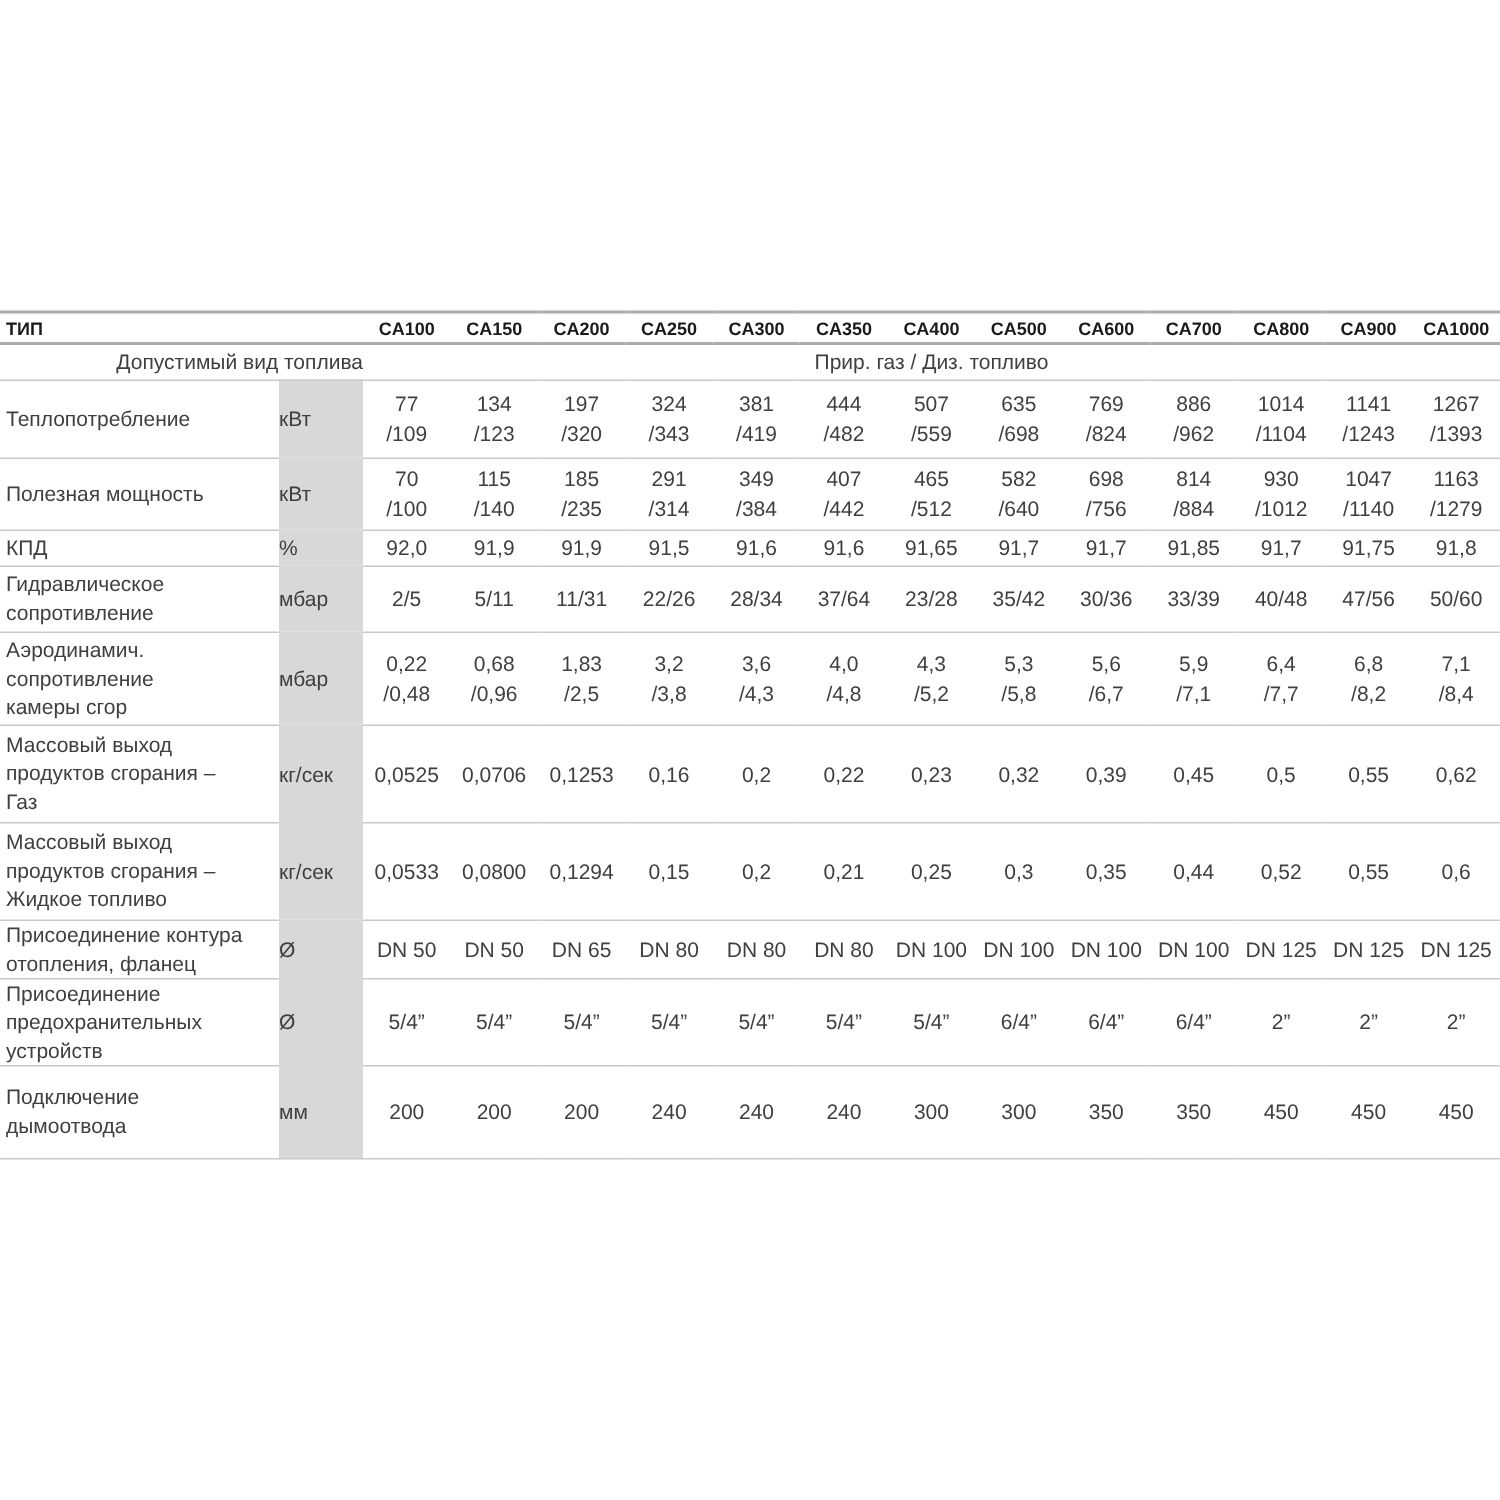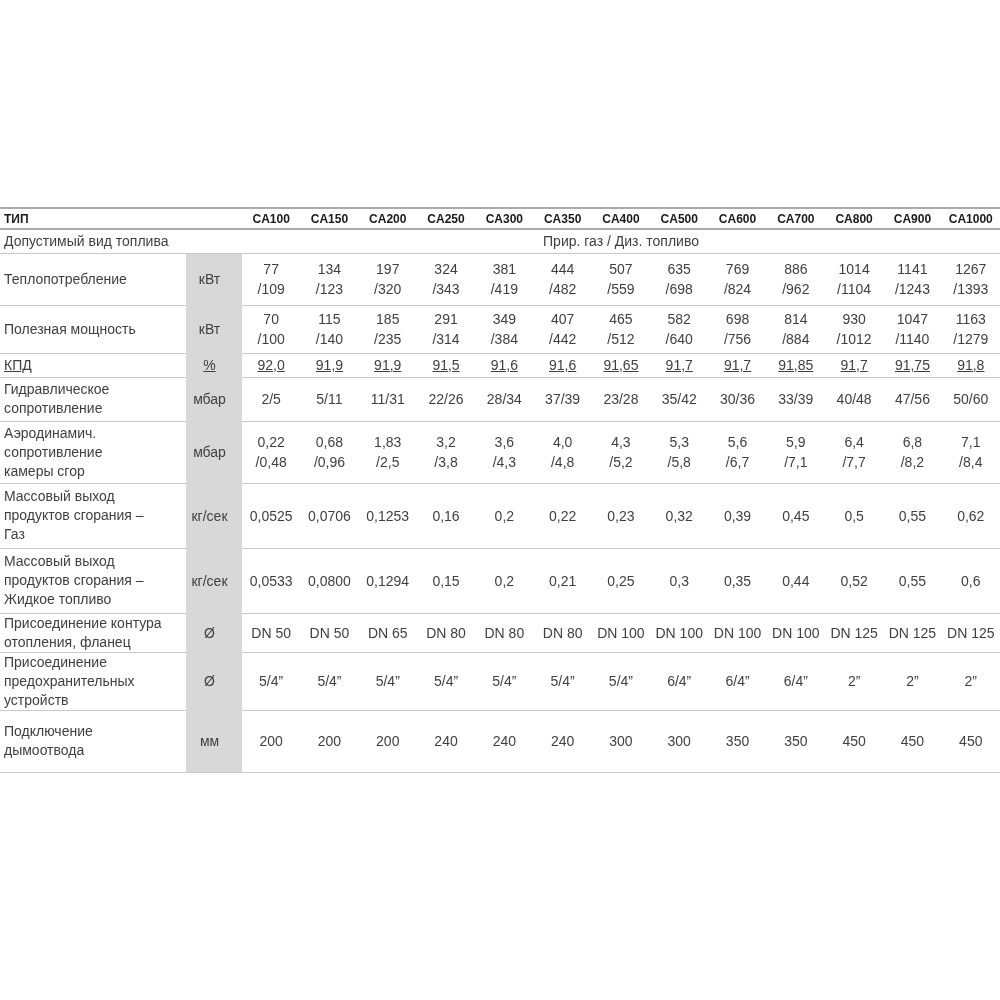--- a/index.html
+++ b/index.html
@@ -21,30 +21,30 @@
     border-bottom:2px solid var(--hline);
     font-weight:bold;color:var(--head-text);
     font-size:12px;height:21px;vertical-align:middle;
     white-space:nowrap;
   }
   th.type{text-align:left;padding-left:4px;}
   th.model{text-align:center;padding:0;}
   tbody td{border-top:1px solid var(--line);vertical-align:middle;font-size:14px;}
   tbody tr:first-child > td{border-top:none;}
   td.rlabel{text-align:left;padding-left:4px;white-space:pre-line;line-height:19px;}
-  td.unit{background:var(--unitbg);text-align:center;padding-right:9px;white-space:nowrap;}
+  td.unit{background:var(--unitbg);text-align:left;padding-right:9px;white-space:nowrap;}
   #spec-body tr:nth-child(n+3) td.unit{border-top:none;}
   td.val{text-align:center;white-space:pre-line;line-height:20px;padding:0 1px;}
-  td.fuel-label{text-align:left;padding-left:4px;margin-left:28px;}
+  td.fuel-label{text-align:right;padding-left:4px;margin-left:28px;}
   td.fuel-value{text-align:center;}
   
   #spec-body tr:nth-child(1){height:24px;}
   #spec-body tr:nth-child(2){height:52px;}
   #spec-body tr:nth-child(3){height:48px;margin-top:14px;}
-  #spec-body tr:nth-child(4){height:24px;text-decoration:underline;}
+  #spec-body tr:nth-child(4){height:24px;}
   #spec-body tr:nth-child(5){height:44px;}
   #spec-body tr:nth-child(6){height:62px;}
   #spec-body tr:nth-child(7){height:65px;}
   #spec-body tr:nth-child(8){height:65px;}
   #spec-body tr:nth-child(9){height:25px;}
   #spec-body tr:nth-child(10){height:43px;}
   #spec-body tr:nth-child(11){height:62px;}
   #spec-body tr:nth-child(12){height:45px;text-decoration:underline;}
 </style>
 </head>
@@ -172,21 +172,21 @@
         </tr>
         <tr>
           <td class="rlabel">Гидравлическое
 сопротивление</td>
           <td class="unit">мбар</td>
           <td class="val">2/5</td>
           <td class="val">5/11</td>
           <td class="val">11/31</td>
           <td class="val">22/26</td>
           <td class="val">28/34</td>
-          <td class="val">37/39</td>
+          <td class="val">37/64</td>
           <td class="val">23/28</td>
           <td class="val">35/42</td>
           <td class="val">30/36</td>
           <td class="val">33/39</td>
           <td class="val">40/48</td>
           <td class="val">47/56</td>
           <td class="val">50/60</td>
         </tr>
         <tr>
           <td class="rlabel">Аэродинамич.

